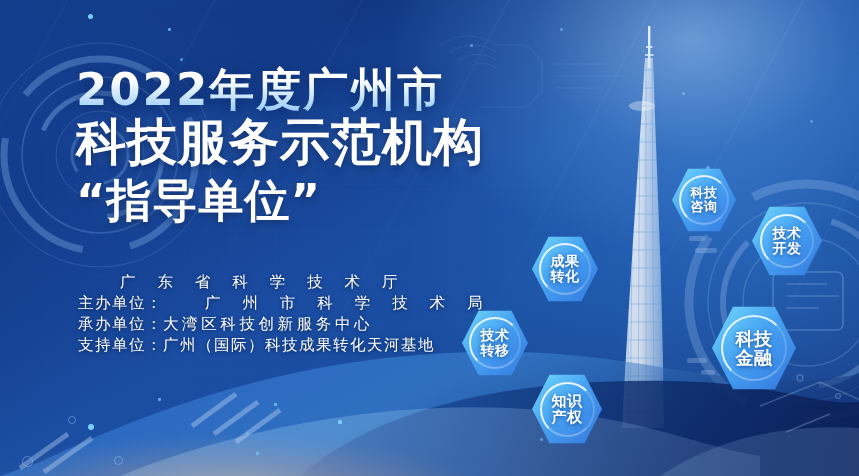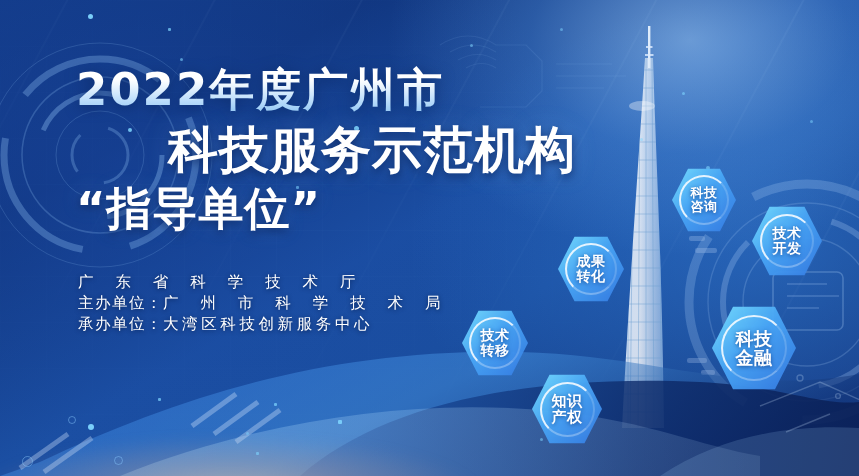--- a/index.html
+++ b/index.html
@@ -76,43 +76,42 @@
   
   .headline{position:absolute;left:76px;top:66px;width:500px;}
   .ln-year{
     font-size:45px;font-weight:bold;letter-spacing:2px;line-height:1.08;
     background:linear-gradient(180deg,#ffffff 28%,#b9dcfb 72%,#8ec4f3 100%);
     -webkit-background-clip:text;background-clip:text;color:transparent;
     filter:drop-shadow(0 2px 7px rgba(10,40,100,.75));
     white-space:nowrap;
   }
   .ln-main{
-    margin-top:8px;
+    margin-top:0;
     font-size:50px;font-weight:bold;letter-spacing:1px;line-height:1.1;color:#ffffff;
     text-shadow:0 3px 10px rgba(8,34,92,.85), 0 0 22px rgba(120,185,255,.35);
     white-space:nowrap;
-    text-align:right;
   }
   .ln-slogan{
     margin-top:6px;
     font-size:45px;font-weight:bold;letter-spacing:1px;line-height:1.1;color:#ffffff;
     text-shadow:0 3px 10px rgba(8,34,92,.85), 0 0 20px rgba(120,185,255,.30);
     white-space:nowrap;
   }
 
   
   .orgs{position:absolute;left:78px;top:272px;}
   .org-row{
     font-size:15.5px;line-height:21px;color:#ffffff;white-space:nowrap;
     text-shadow:0 1px 4px rgba(6,26,70,.85);
     display:flex;
   }
   .org-label{letter-spacing:1.5px;}
   .org-value{letter-spacing:1.5px;}
-  .org-value.wide{letter-spacing:8.5px;}
+  .org-value.wide{letter-spacing:8.5px;margin-left:42px;}
   .org-value.mid{letter-spacing:3.6px;}
 
   
   .hex{
     position:absolute;
     display:flex;align-items:center;justify-content:center;
     clip-path:polygon(25% 1%, 75% 1%, 100% 50%, 75% 99%, 25% 99%, 0% 50%);
     background:linear-gradient(135deg, rgba(120,225,255,.95) 0%, rgba(72,165,245,.92) 45%, rgba(52,120,225,.92) 100%);
     box-shadow:0 0 26px rgba(110,200,255,.60);
     filter:drop-shadow(0 0 12px rgba(95,190,255,.55));
@@ -286,35 +285,39 @@
       <span class="org-value wide">广 东 省 科 学 技 术 厅</span>
     </div>
     <div class="org-row">
       <span class="org-label">主办单位：</span>
       <span class="org-value wide">广 州 市 科 学 技 术 局</span>
     </div>
     <div class="org-row">
       <span class="org-label">承办单位：</span>
       <span class="org-value mid">大湾区科技创新服务中心</span>
     </div>
+    <div class="org-row">
+      <span class="org-label">支持单位：</span>
+      <span class="org-value">广州（国际）科技成果转化天河基地</span>
+    </div>
   </div>
 
   <div class="hex" style="left:672px;top:168px;width:64px;height:64px;">
     <div class="ring" style="width:46px;height:46px;"></div>
     <div class="lbl" style="font-size:13px;">科技
 咨询</div>
   </div>
 
   <div class="hex" style="left:752px;top:206px;width:70px;height:70px;">
     <div class="ring" style="width:50px;height:50px;"></div>
     <div class="lbl" style="font-size:14px;">技术
 开发</div>
   </div>
 
-  <div class="hex" style="left:558px;top:236px;width:66px;height:66px;">
+  <div class="hex" style="left:532px;top:236px;width:66px;height:66px;">
     <div class="ring" style="width:48px;height:48px;"></div>
     <div class="lbl" style="font-size:14px;">成果
 转化</div>
   </div>
 
   <div class="hex" style="left:462px;top:310px;width:66px;height:66px;">
     <div class="ring" style="width:48px;height:48px;"></div>
     <div class="lbl" style="font-size:14px;">技术
 转移</div>
   </div>

